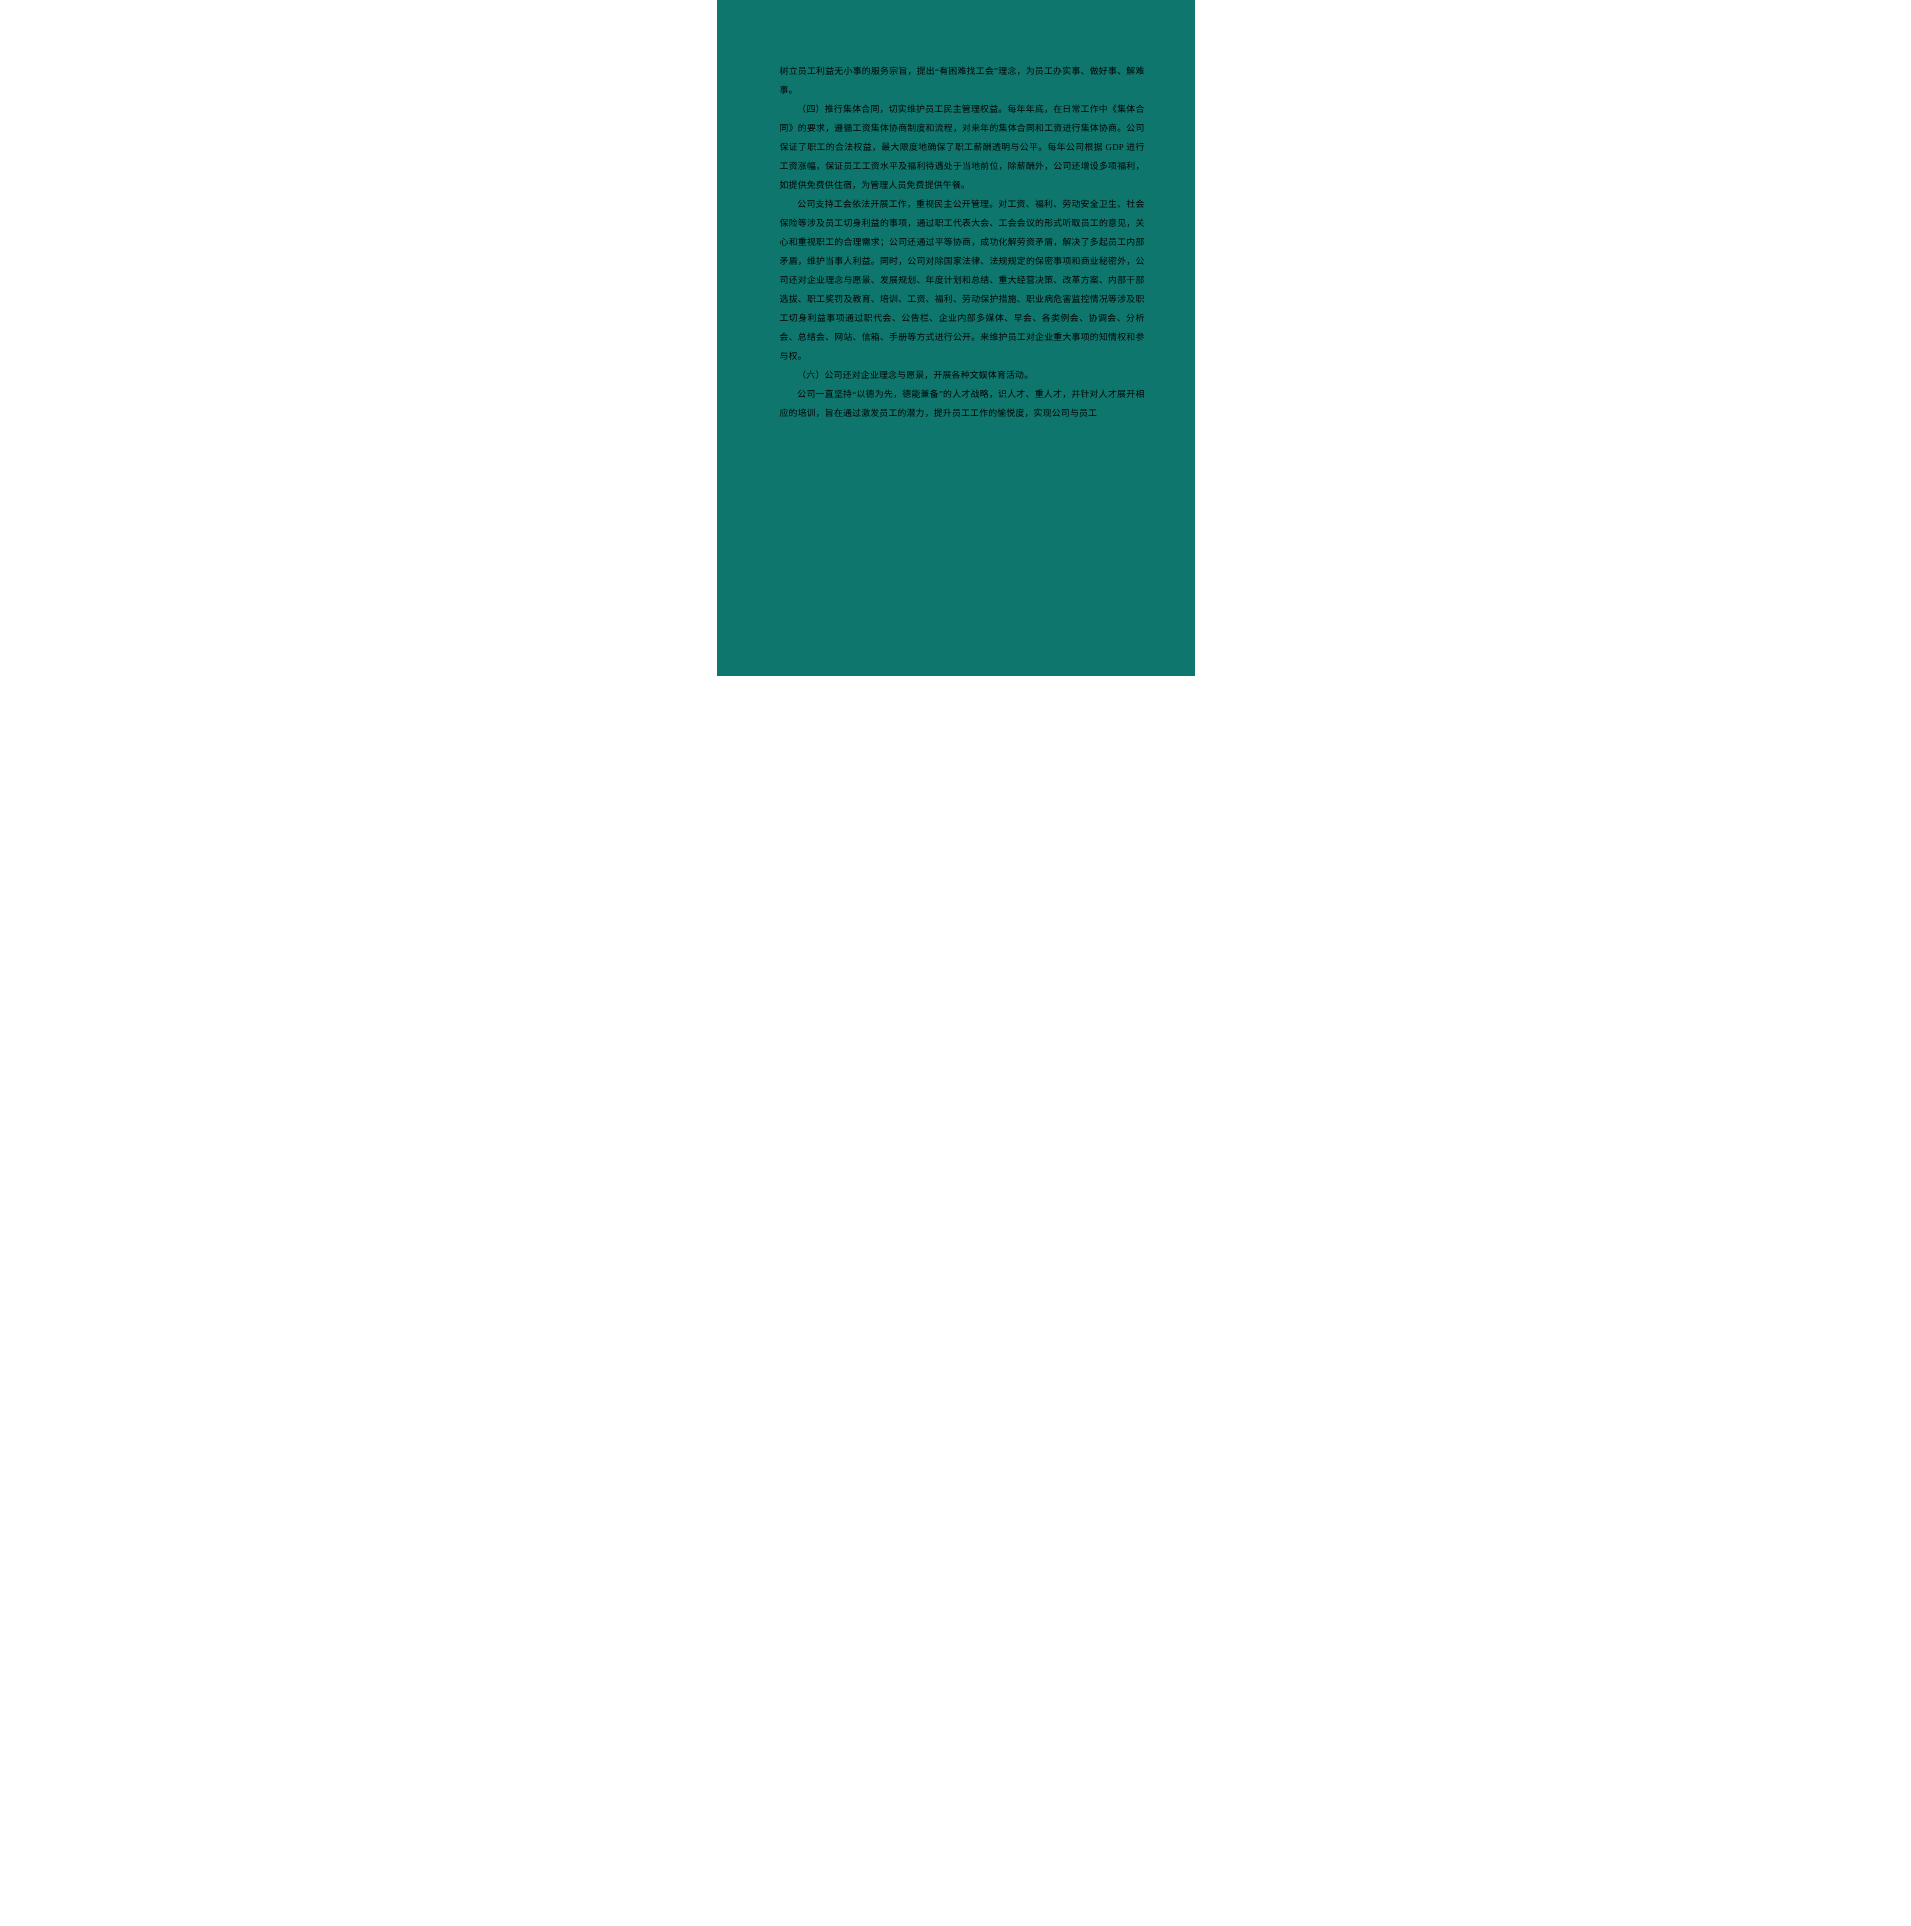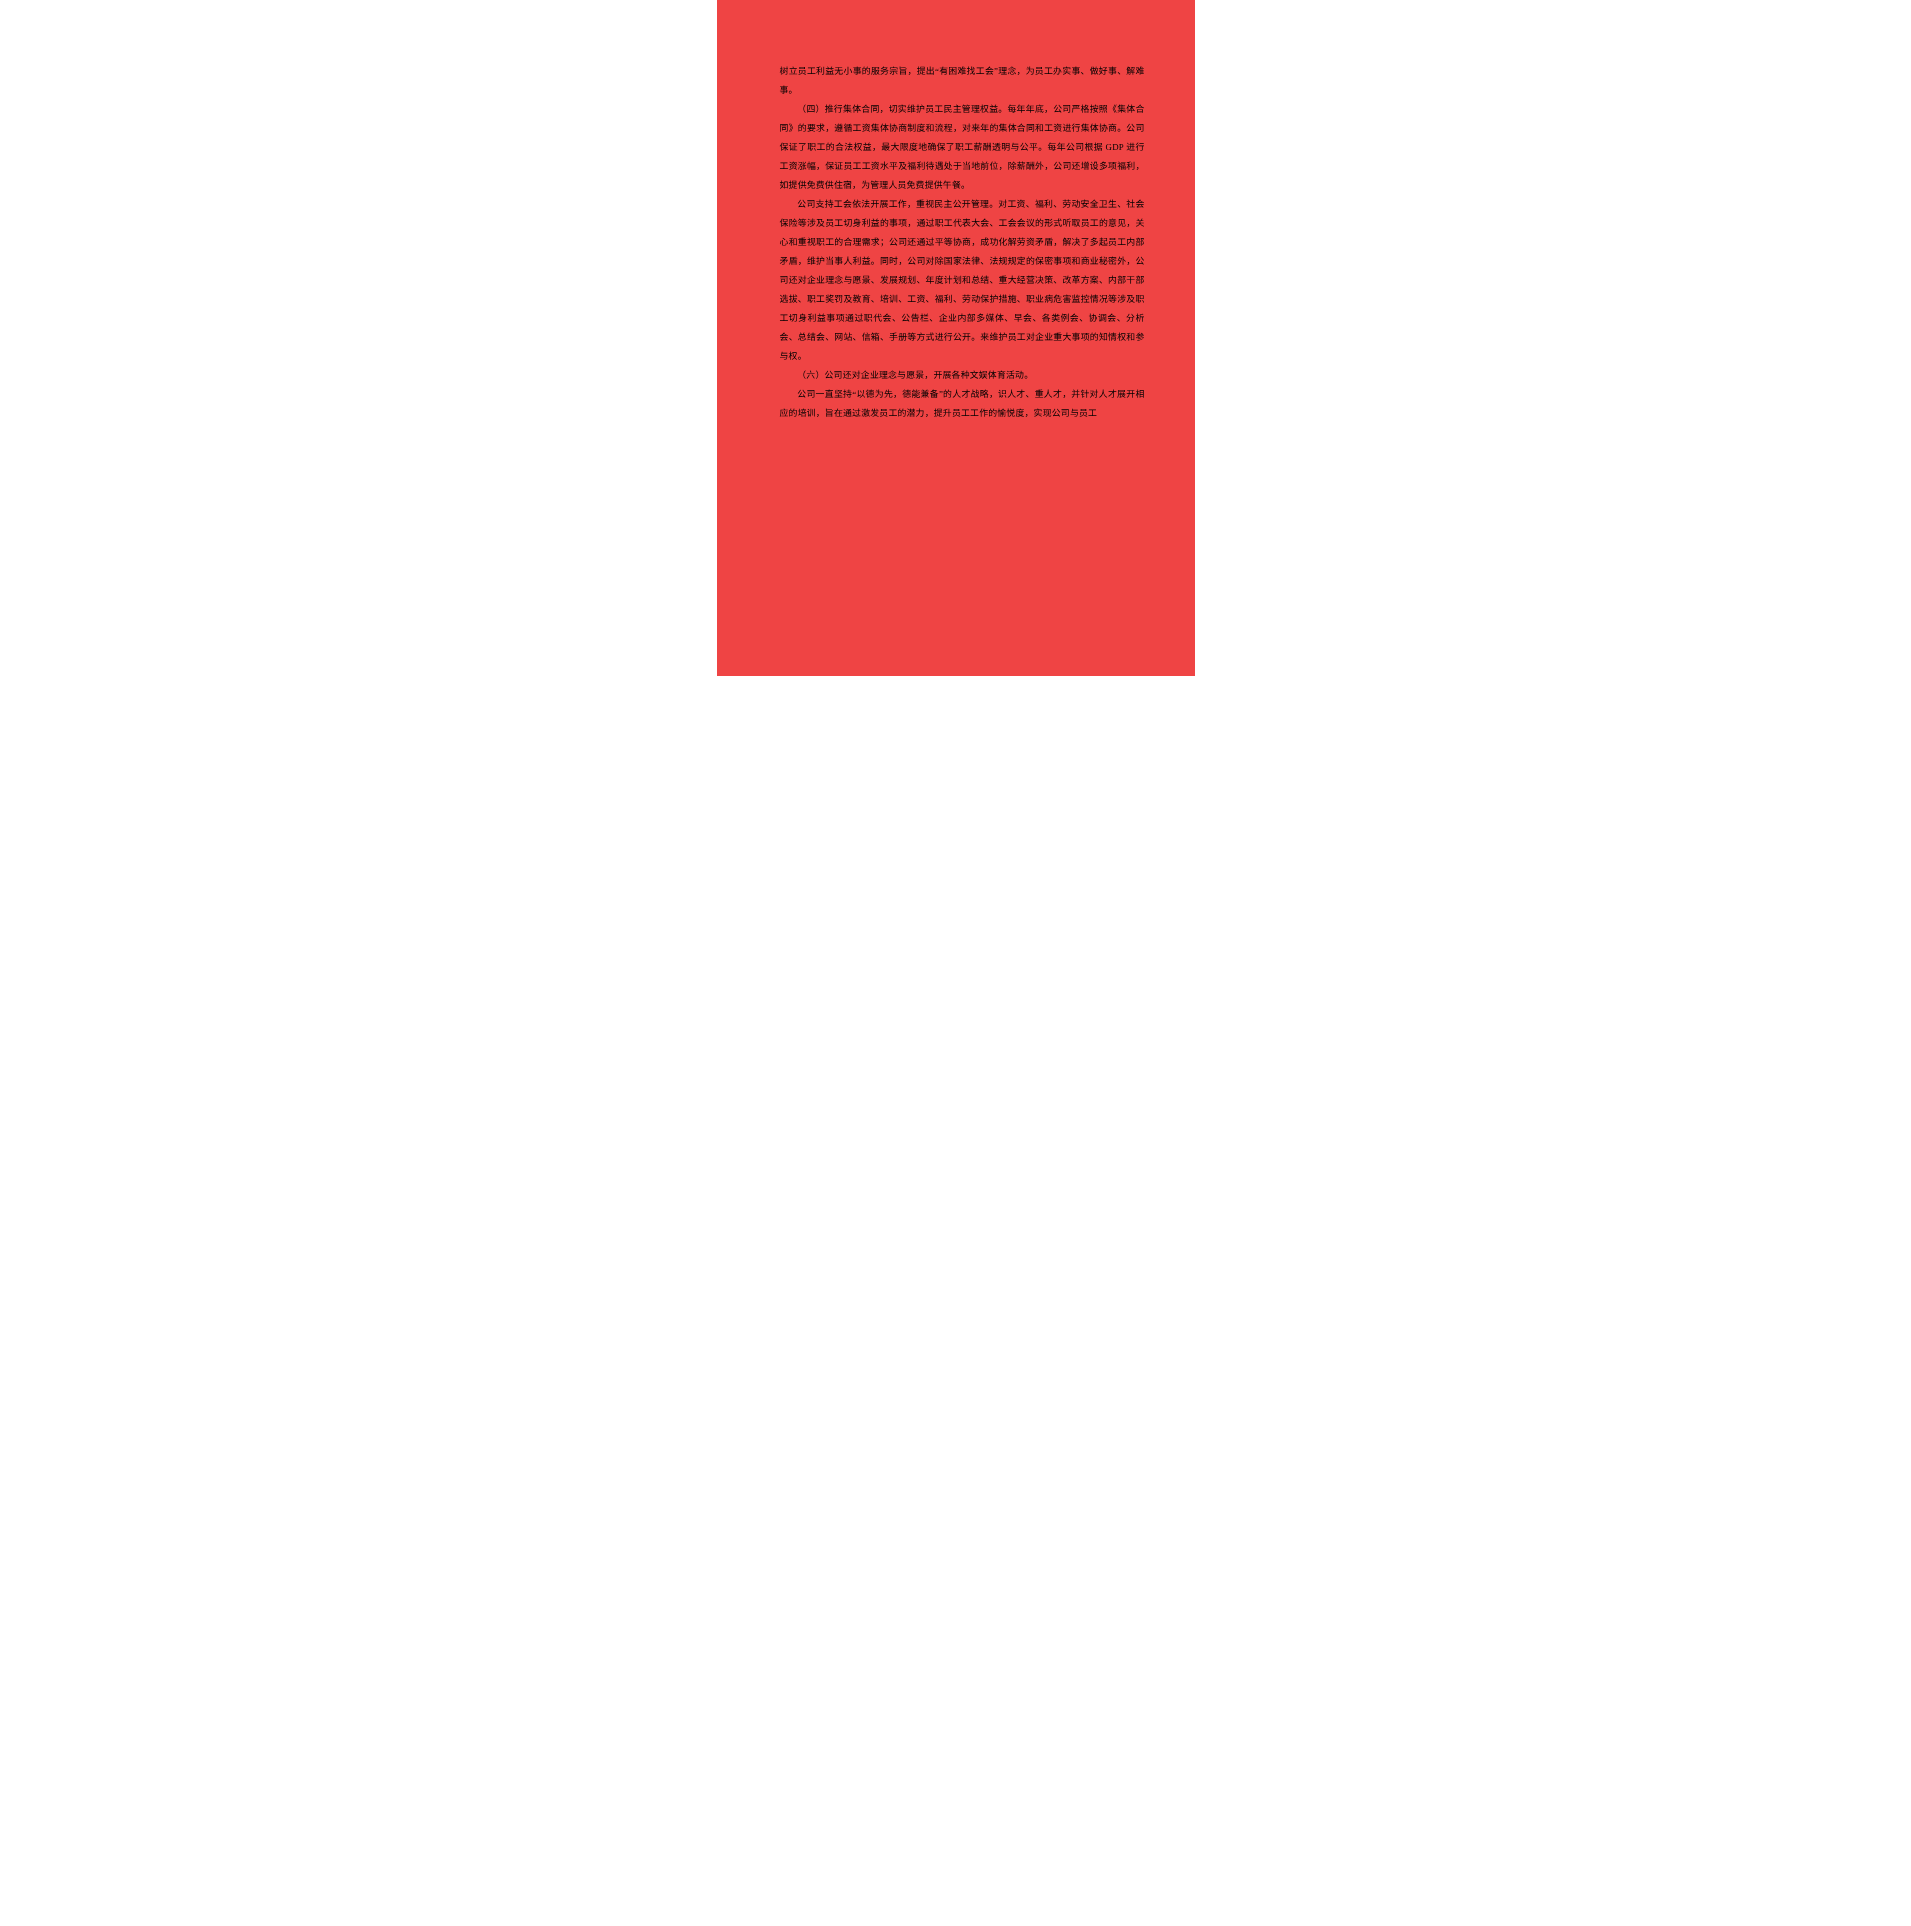--- a/index.html
+++ b/index.html
@@ -12,21 +12,21 @@
   body {
     font-family: "Liberation Serif", "DejaVu Serif", serif;
     color: #000000;
   }
 
   .page {
     position: relative;
     width: 478px;
     height: 676px;
     margin: 0 auto;
-    background: #ef4444;
+    background: #0f766e;
     padding: 62px 50px 46px 63px;
     overflow: hidden;
   }
 
   .doc-body p {
     font-size: 8.9px;
     line-height: 19px;
     text-align: justify;
     text-justify: inter-ideograph;
     letter-spacing: 0.2px;
@@ -41,19 +41,19 @@
   .doc-body p.no-indent {
     text-indent: 0;
   }
 </style>
 </head>
 <body>
 
 <div class="page">
   <div class="doc-body">
     <p class="no-indent">树立员工利益无小事的服务宗旨，提出“有困难找工会”理念，为员工办实事、做好事、解难事。</p>
-    <p class="indent">（四）推行集体合同，切实维护员工民主管理权益。每年年底，公司严格按照《集体合同》的要求，遵循工资集体协商制度和流程，对来年的集体合同和工资进行集体协商。公司保证了职工的合法权益，最大限度地确保了职工薪酬透明与公平。每年公司根据 GDP 进行工资涨幅，保证员工工资水平及福利待遇处于当地前位，除薪酬外，公司还增设多项福利，如提供免费供住宿，为管理人员免费提供午餐。</p>
+    <p class="indent">（四）推行集体合同，切实维护员工民主管理权益。每年年底，在日常工作中《集体合同》的要求，遵循工资集体协商制度和流程，对来年的集体合同和工资进行集体协商。公司保证了职工的合法权益，最大限度地确保了职工薪酬透明与公平。每年公司根据 GDP 进行工资涨幅，保证员工工资水平及福利待遇处于当地前位，除薪酬外，公司还增设多项福利，如提供免费供住宿，为管理人员免费提供午餐。</p>
     <p class="indent">公司支持工会依法开展工作，重视民主公开管理。对工资、福利、劳动安全卫生、社会保险等涉及员工切身利益的事项，通过职工代表大会、工会会议的形式听取员工的意见，关心和重视职工的合理需求；公司还通过平等协商，成功化解劳资矛盾，解决了多起员工内部矛盾，维护当事人利益。同时，公司对除国家法律、法规规定的保密事项和商业秘密外，公司还对企业理念与愿景、发展规划、年度计划和总结、重大经营决策、改革方案、内部干部选拔、职工奖罚及教育、培训、工资、福利、劳动保护措施、职业病危害监控情况等涉及职工切身利益事项通过职代会、公告栏、企业内部多媒体、早会、各类例会、协调会、分析会、总结会、网站、信箱、手册等方式进行公开。来维护员工对企业重大事项的知情权和参与权。</p>
     <p class="indent">（六）公司还对企业理念与愿景，开展各种文娱体育活动。</p>
     <p class="indent">公司一直坚持“以德为先，德能兼备”的人才战略，识人才、重人才，并针对人才展开相应的培训，旨在通过激发员工的潜力，提升员工工作的愉悦度，实现公司与员工</p>
   </div>
 </div>
 
 
 </body></html>

